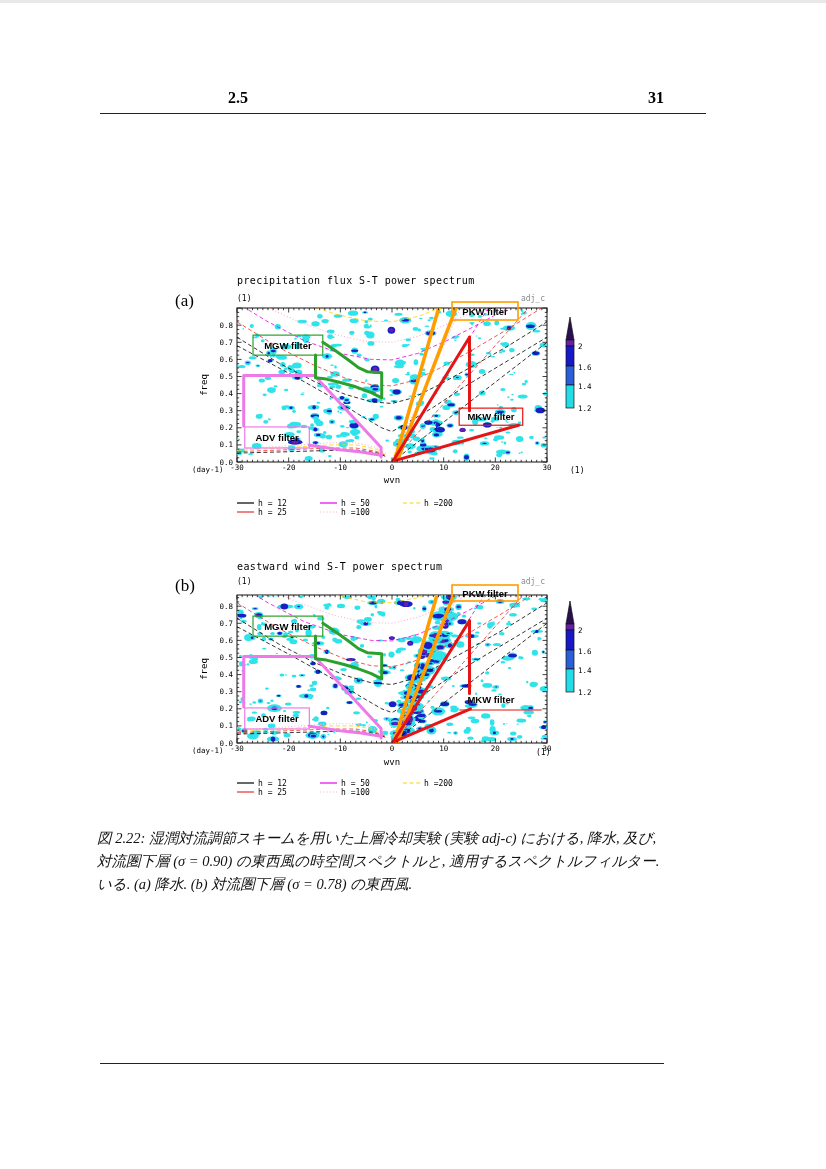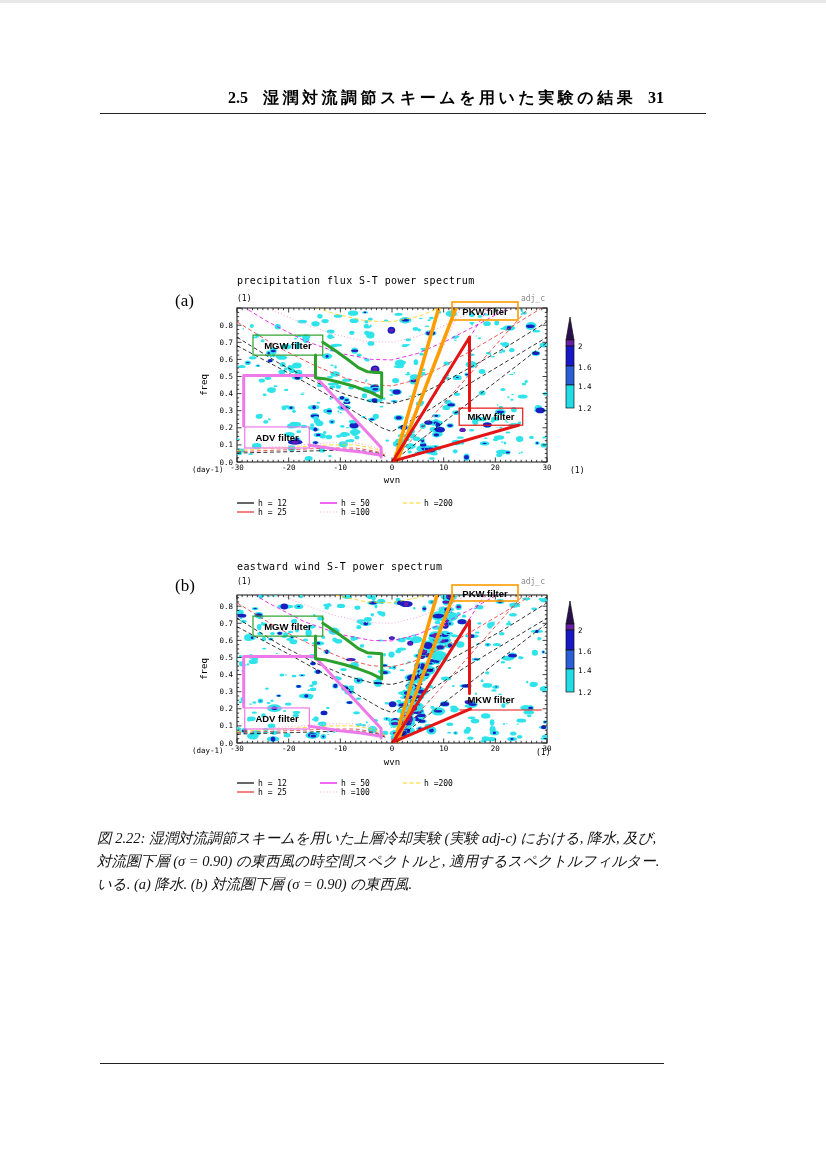--- a/index.html
+++ b/index.html
@@ -24,21 +24,20 @@
   #footer-rule{position:absolute;left:100px;top:1060px;width:564px;height:0;
                border-top:1.6px solid #222;}
 </style>
 </head>
 <body>
 
 <div id="page">
 
   <div id="header">
     <span id="sec-num">2.5</span>
-    <span id="sec-title">湿潤対流調節スキームを用いた実験の結果</span>
     <span id="page-num">31</span>
     <div id="header-rule"></div>
   </div>
 
   <svg id="fig" viewBox="0 0 826 1169" xmlns="http://www.w3.org/2000/svg">
       <g>
         <defs>
           <clipPath id="clip0">
             <rect x="237" y="305" width="310" height="154"></rect>
           </clipPath>
@@ -1709,17 +1708,17 @@
           <text x="578" y="651" fill="#000" font-size="7.5" font-family="'DejaVu Sans Mono',monospace" text-anchor="start">1.6</text>
           <text x="578" y="670" fill="#000" font-size="7.5" font-family="'DejaVu Sans Mono',monospace" text-anchor="start">1.4</text>
           <text x="578" y="692" fill="#000" font-size="7.5" font-family="'DejaVu Sans Mono',monospace" text-anchor="start">1.2</text>
         </g>
       </g>
     </svg>
 
   <div id="caption">
     <div class="cap-line">図 2.22: 湿潤対流調節スキームを用いた上層冷却実験 (実験 adj-c) における, 降水, 及び,</div>
     <div class="cap-line">対流圏下層 (σ = 0.90) の東西風の時空間スペクトルと, 適用するスペクトルフィルター.</div>
-    <div class="cap-line">いる. (a) 降水. (b) 対流圏下層 (σ = 0.90) の東西風.</div>
+    <div class="cap-line">いる. (a) 降水. (b) 対流圏下層 (σ = 0.78) の東西風.</div>
   </div>
 
   <div id="footer-rule"></div>
 </div>
 
 </body></html>

